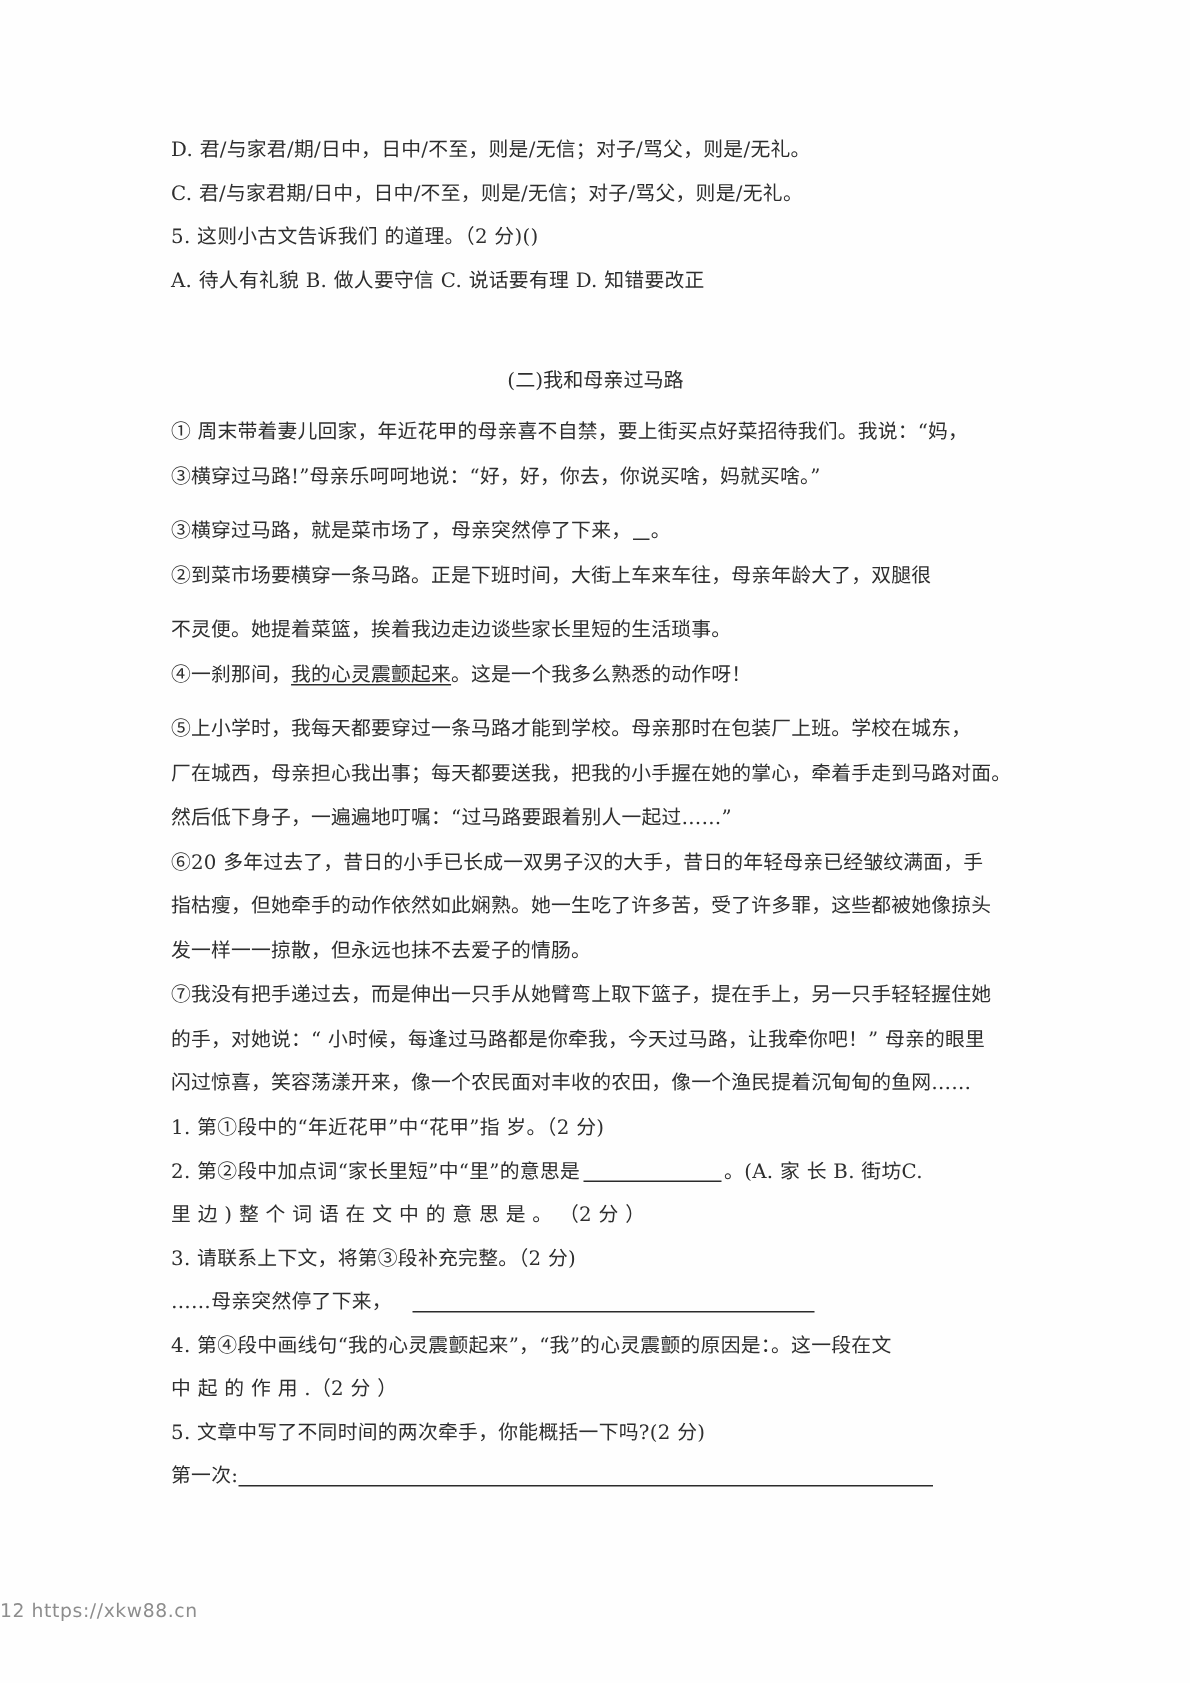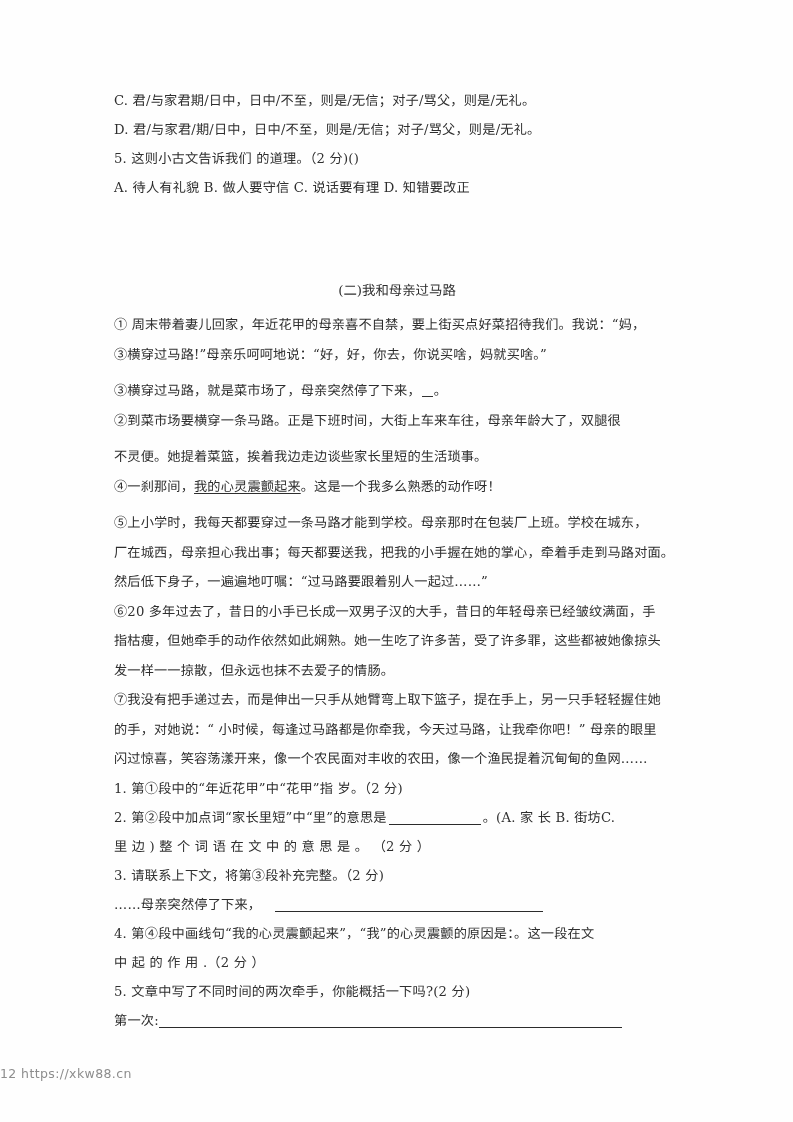--- a/index.html
+++ b/index.html
@@ -45,21 +45,20 @@
     color: #2e2e2e;
   }
   .para.wrapline {
     white-space: nowrap;
   }
   .center-title {
     text-align: center;
     font-size: 13.4px;
     line-height: 30px;
     color: #2e2e2e;
-    margin-top: 36px;
   }
   .gap-lg { height: 38px; }
   .gap-sm { height: 7px; }
   .gap-xs { height: 4px; }
 
   .u-text {
     text-decoration: underline;
     text-underline-offset: 2px;
     text-decoration-thickness: 1px;
   }
@@ -101,22 +100,22 @@
     color: #8d8d8d;
     letter-spacing: 0.4px;
   }
 </style>
 </head>
 <body>
 
 <div class="page">
   <div class="content">
 
+    <div class="line">D. 君/与家君/期/日中，日中/不至，则是/无信；对子/骂父，则是/无礼。</div>
     <div class="line">C. 君/与家君期/日中，日中/不至，则是/无信；对子/骂父，则是/无礼。</div>
-    <div class="line">D. 君/与家君/期/日中，日中/不至，则是/无信；对子/骂父，则是/无礼。</div>
     <div class="line">5. 这则小古文告诉我们  的道理。（2 分)()</div>
     <div class="line">A. 待人有礼貌  B. 做人要守信  C. 说话要有理  D. 知错要改正</div>
 
     <div class="gap-lg"></div>
 
     <div class="center-title">(二)我和母亲过马路</div>
 
     <div class="gap-xs"></div>
 
     <div class="para">

